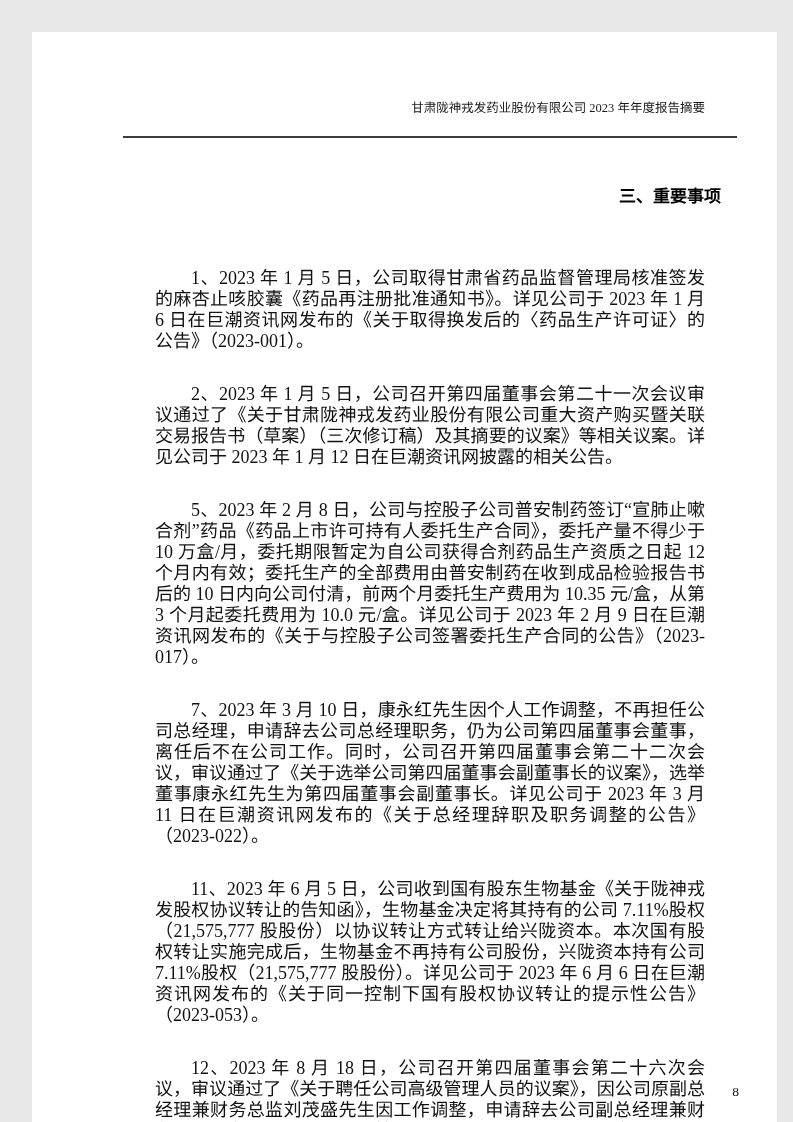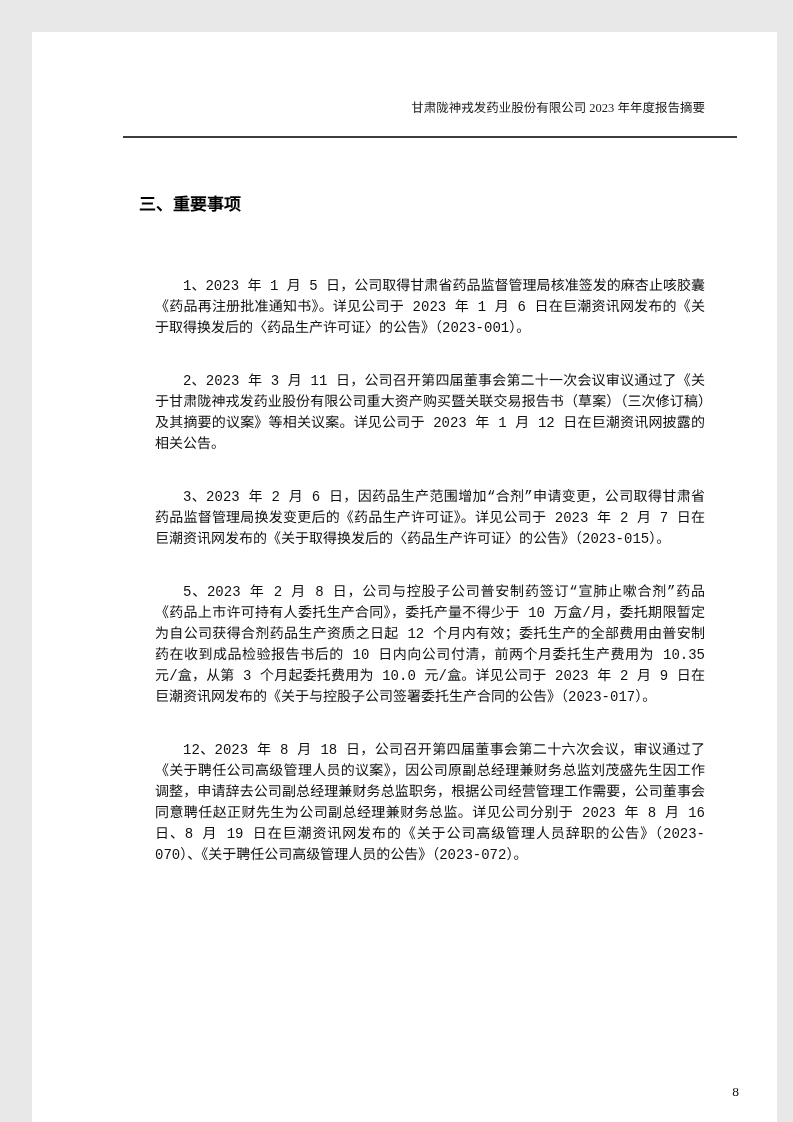--- a/index.html
+++ b/index.html
@@ -24,36 +24,35 @@
     line-height: 15px;
     color: #1a1a1a;
   }
   .header-divider {
     margin-top: 4px;
     border: none;
     border-top: 2px solid #3d3d3d;
     height: 0;
   }
   .section-title {
-    margin-top: 8px;
     font-size: 17px;
     font-weight: bold;
     line-height: 22px;
     color: #000000;
+    text-align: right;
   }
   .body-text {
     margin-top: 12px;
   }
   .body-text p {
-    font-size: 14px;
+    font-size: 18px;
     line-height: 21px;
     text-align: justify;
     text-indent: 2em;
     color: #111111;
-    font-family: Liberation Mono, monospace;
   }
   .page-number {
     position: absolute;
     top: 1036px;
     right: 70px;
     font-size: 13.5px;
     color: #111111;
   }
 </style>
 </head>
@@ -65,21 +64,22 @@
     <div class="header">
       <span>甘肃陇神戎发药业股份有限公司 2023 年年度报告摘要</span>
     </div>
 
     <hr class="header-divider">
 
     <h1 class="section-title">三、重要事项</h1>
 
     <div class="body-text">
       <p>1、2023 年 1 月 5 日，公司取得甘肃省药品监督管理局核准签发的麻杏止咳胶囊《药品再注册批准通知书》。详见公司于 2023 年 1 月 6 日在巨潮资讯网发布的《关于取得换发后的〈药品生产许可证〉的公告》（2023-001）。</p>
-      <p>2、2023 年 3 月 11 日，公司召开第四届董事会第二十一次会议审议通过了《关于甘肃陇神戎发药业股份有限公司重大资产购买暨关联交易报告书（草案）（三次修订稿）及其摘要的议案》等相关议案。详见公司于 2023 年 1 月 12 日在巨潮资讯网披露的相关公告。</p>
-      <p>3、2023 年 2 月 6 日，因药品生产范围增加“合剂”申请变更，公司取得甘肃省药品监督管理局换发变更后的《药品生产许可证》。详见公司于 2023 年 2 月 7 日在巨潮资讯网发布的《关于取得换发后的〈药品生产许可证〉的公告》（2023-015）。</p>
+      <p>2、2023 年 1 月 5 日，公司召开第四届董事会第二十一次会议审议通过了《关于甘肃陇神戎发药业股份有限公司重大资产购买暨关联交易报告书（草案）（三次修订稿）及其摘要的议案》等相关议案。详见公司于 2023 年 1 月 12 日在巨潮资讯网披露的相关公告。</p>
       <p>5、2023 年 2 月 8 日，公司与控股子公司普安制药签订“宣肺止嗽合剂”药品《药品上市许可持有人委托生产合同》，委托产量不得少于 10 万盒/月，委托期限暂定为自公司获得合剂药品生产资质之日起 12 个月内有效；委托生产的全部费用由普安制药在收到成品检验报告书后的 10 日内向公司付清，前两个月委托生产费用为 10.35 元/盒，从第 3 个月起委托费用为 10.0 元/盒。详见公司于 2023 年 2 月 9 日在巨潮资讯网发布的《关于与控股子公司签署委托生产合同的公告》（2023-017）。</p>
+      <p>7、2023 年 3 月 10 日，康永红先生因个人工作调整，不再担任公司总经理，申请辞去公司总经理职务，仍为公司第四届董事会董事，离任后不在公司工作。同时，公司召开第四届董事会第二十二次会议，审议通过了《关于选举公司第四届董事会副董事长的议案》，选举董事康永红先生为第四届董事会副董事长。详见公司于 2023 年 3 月 11 日在巨潮资讯网发布的《关于总经理辞职及职务调整的公告》（2023-022）。</p>
+      <p>11、2023 年 6 月 5 日，公司收到国有股东生物基金《关于陇神戎发股权协议转让的告知函》，生物基金决定将其持有的公司 7.11%股权（21,575,777 股股份）以协议转让方式转让给兴陇资本。本次国有股权转让实施完成后，生物基金不再持有公司股份，兴陇资本持有公司 7.11%股权（21,575,777 股股份）。详见公司于 2023 年 6 月 6 日在巨潮资讯网发布的《关于同一控制下国有股权协议转让的提示性公告》（2023-053）。</p>
       <p>12、2023 年 8 月 18 日，公司召开第四届董事会第二十六次会议，审议通过了《关于聘任公司高级管理人员的议案》，因公司原副总经理兼财务总监刘茂盛先生因工作调整，申请辞去公司副总经理兼财务总监职务，根据公司经营管理工作需要，公司董事会同意聘任赵正财先生为公司副总经理兼财务总监。详见公司分别于 2023 年 8 月 16 日、8 月 19 日在巨潮资讯网发布的《关于公司高级管理人员辞职的公告》（2023-070）、《关于聘任公司高级管理人员的公告》（2023-072）。</p>
     </div>
   </div>
 
   <div class="page-number">8</div>
 </div>
 
 </body></html>

